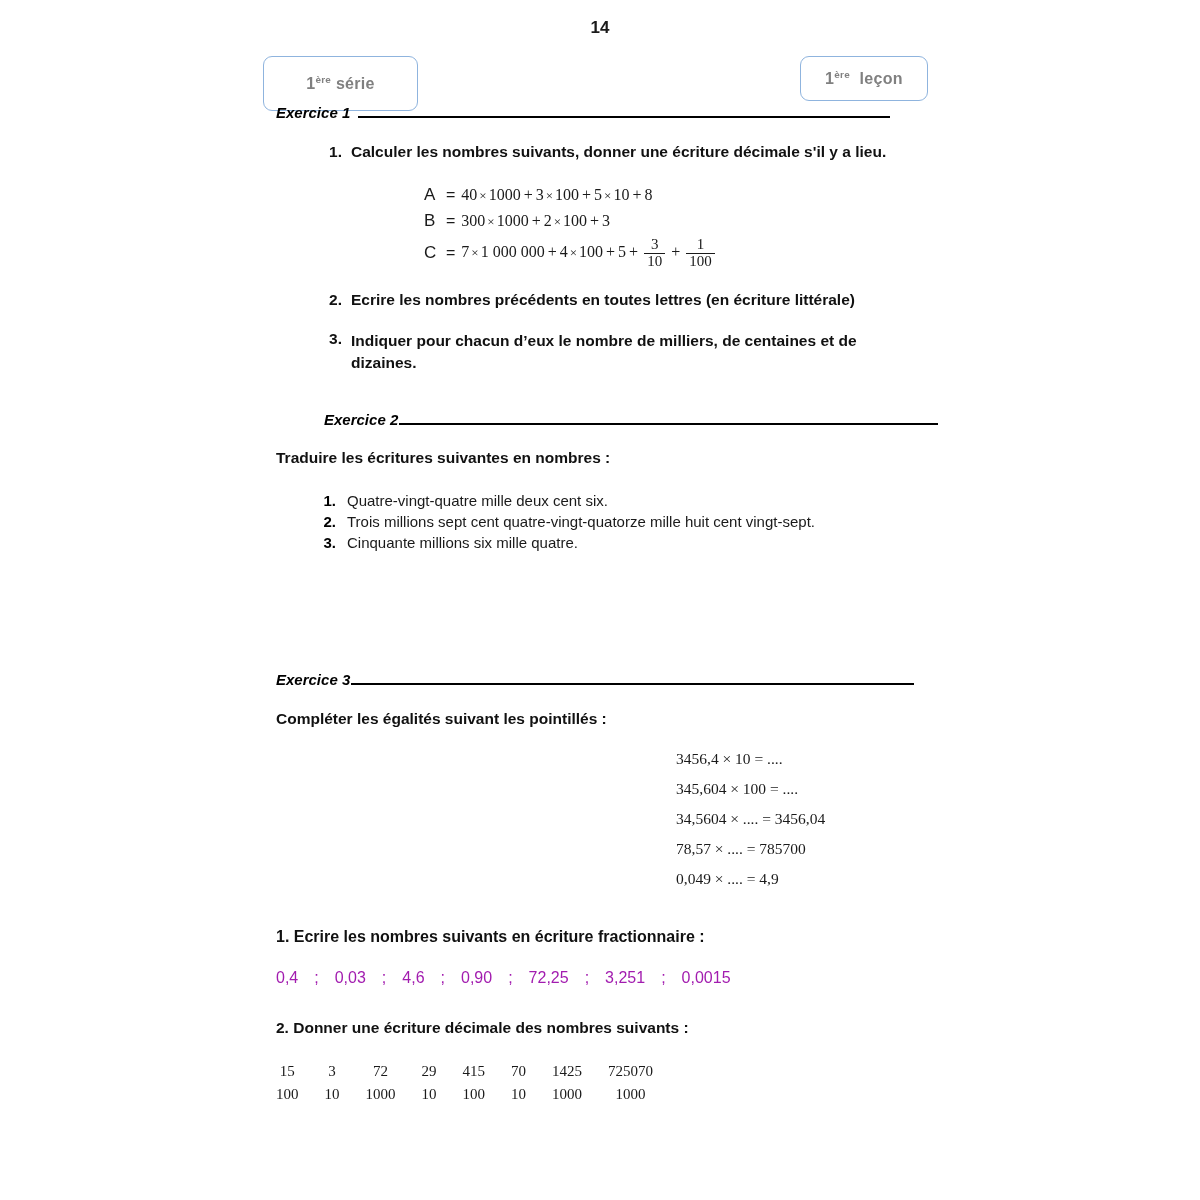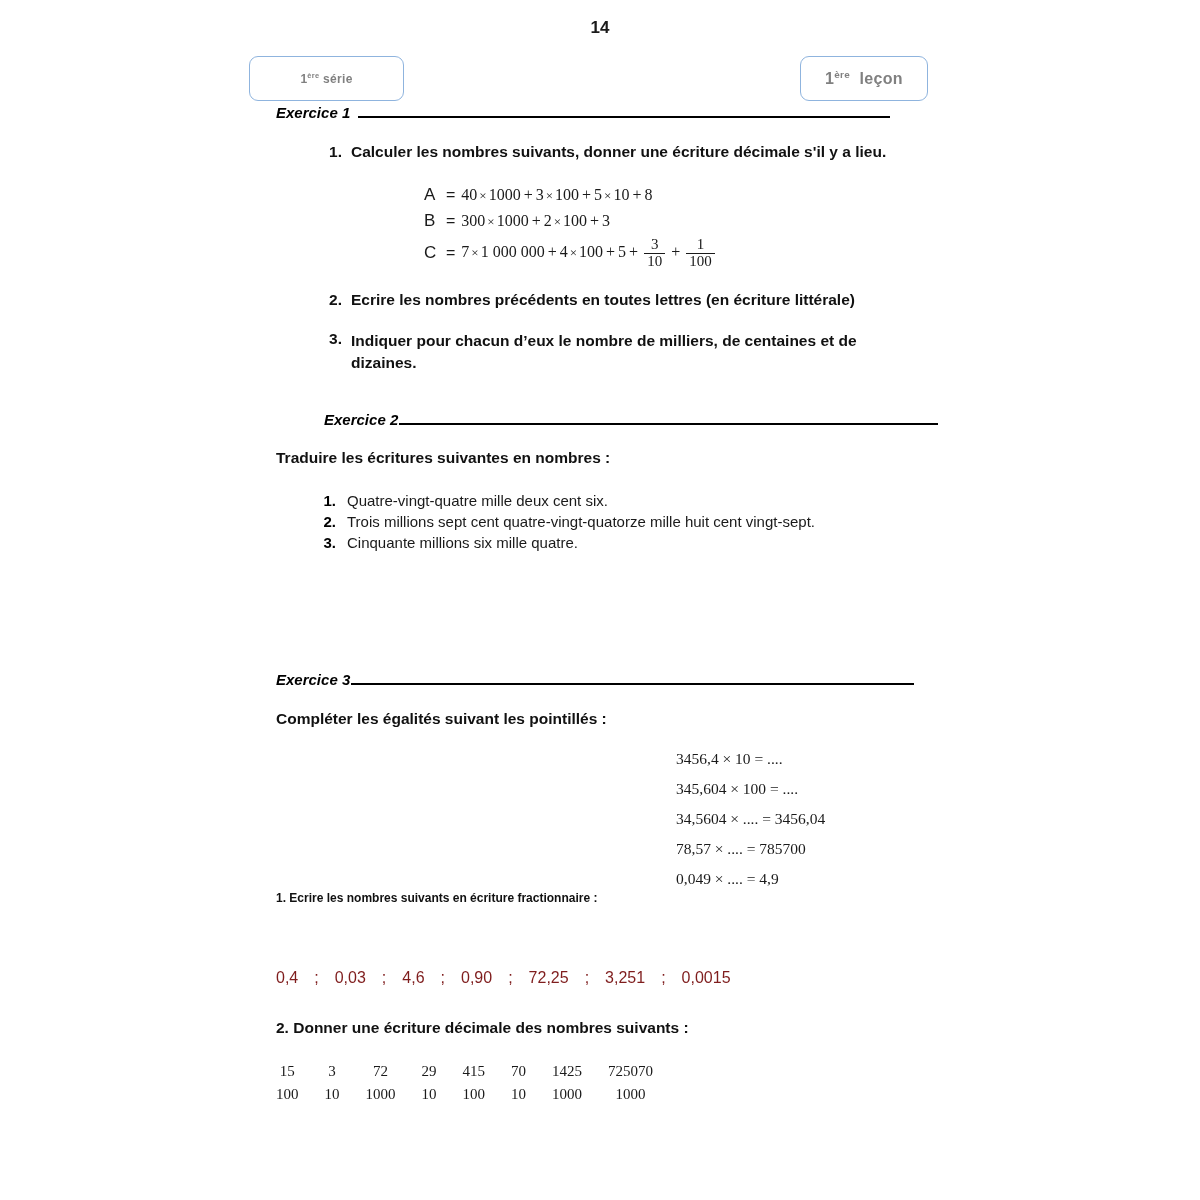--- a/index.html
+++ b/index.html
@@ -47,25 +47,25 @@
     font-weight: bold;
     color: #808080;
     letter-spacing: .3px;
   }
   .badge sup {
     font-size: .62em;
     vertical-align: super;
     line-height: 0;
   }
   #badge-serie {
-    left: 249px;
+    left: 263px;
     top: 56px;
     width: 155px;
-    height: 45px;
-    font-size: 12px;
+    height: 55px;
+    font-size: 16px;
   }
   #badge-lecon {
     left: 800px;
     top: 56px;
     width: 128px;
     height: 45px;
     font-size: 16px;
   }
   .badge .badge-text { white-space: nowrap; }
 
@@ -201,28 +201,28 @@
     position: absolute;
     font-family: "Liberation Serif", serif;
     font-size: 15.5px;
     color: #1a1a1a;
   }
   .eq-col .eqline { margin-bottom: 12px; white-space: nowrap; }
   #ex3-left { left: 424px; top: 761px; }
   #ex3-right { left: 676px; top: 750px; }
 
   
-  #ex4-sub1 { left: 276px; top: 891px; font-size: 12px; }
+  #ex4-sub1 { left: 276px; top: 928px; font-size: 16px; }
   #ex4-decimals {
     position: absolute;
     left: 276px;
     top: 969px;
     font-size: 16px;
     font-family: "Liberation Sans", sans-serif;
-    color: #7f1d1d;
+    color: #a21caf;
     display: flex;
     align-items: baseline;
   }
   #ex4-decimals .dnum { white-space: nowrap; }
   #ex4-decimals .dsep { padding: 0 16px; }
 
   #ex4-sub2 { left: 276px; top: 1019px; font-size: 15.5px; }
 
   #ex4-fracs {
     position: absolute;

